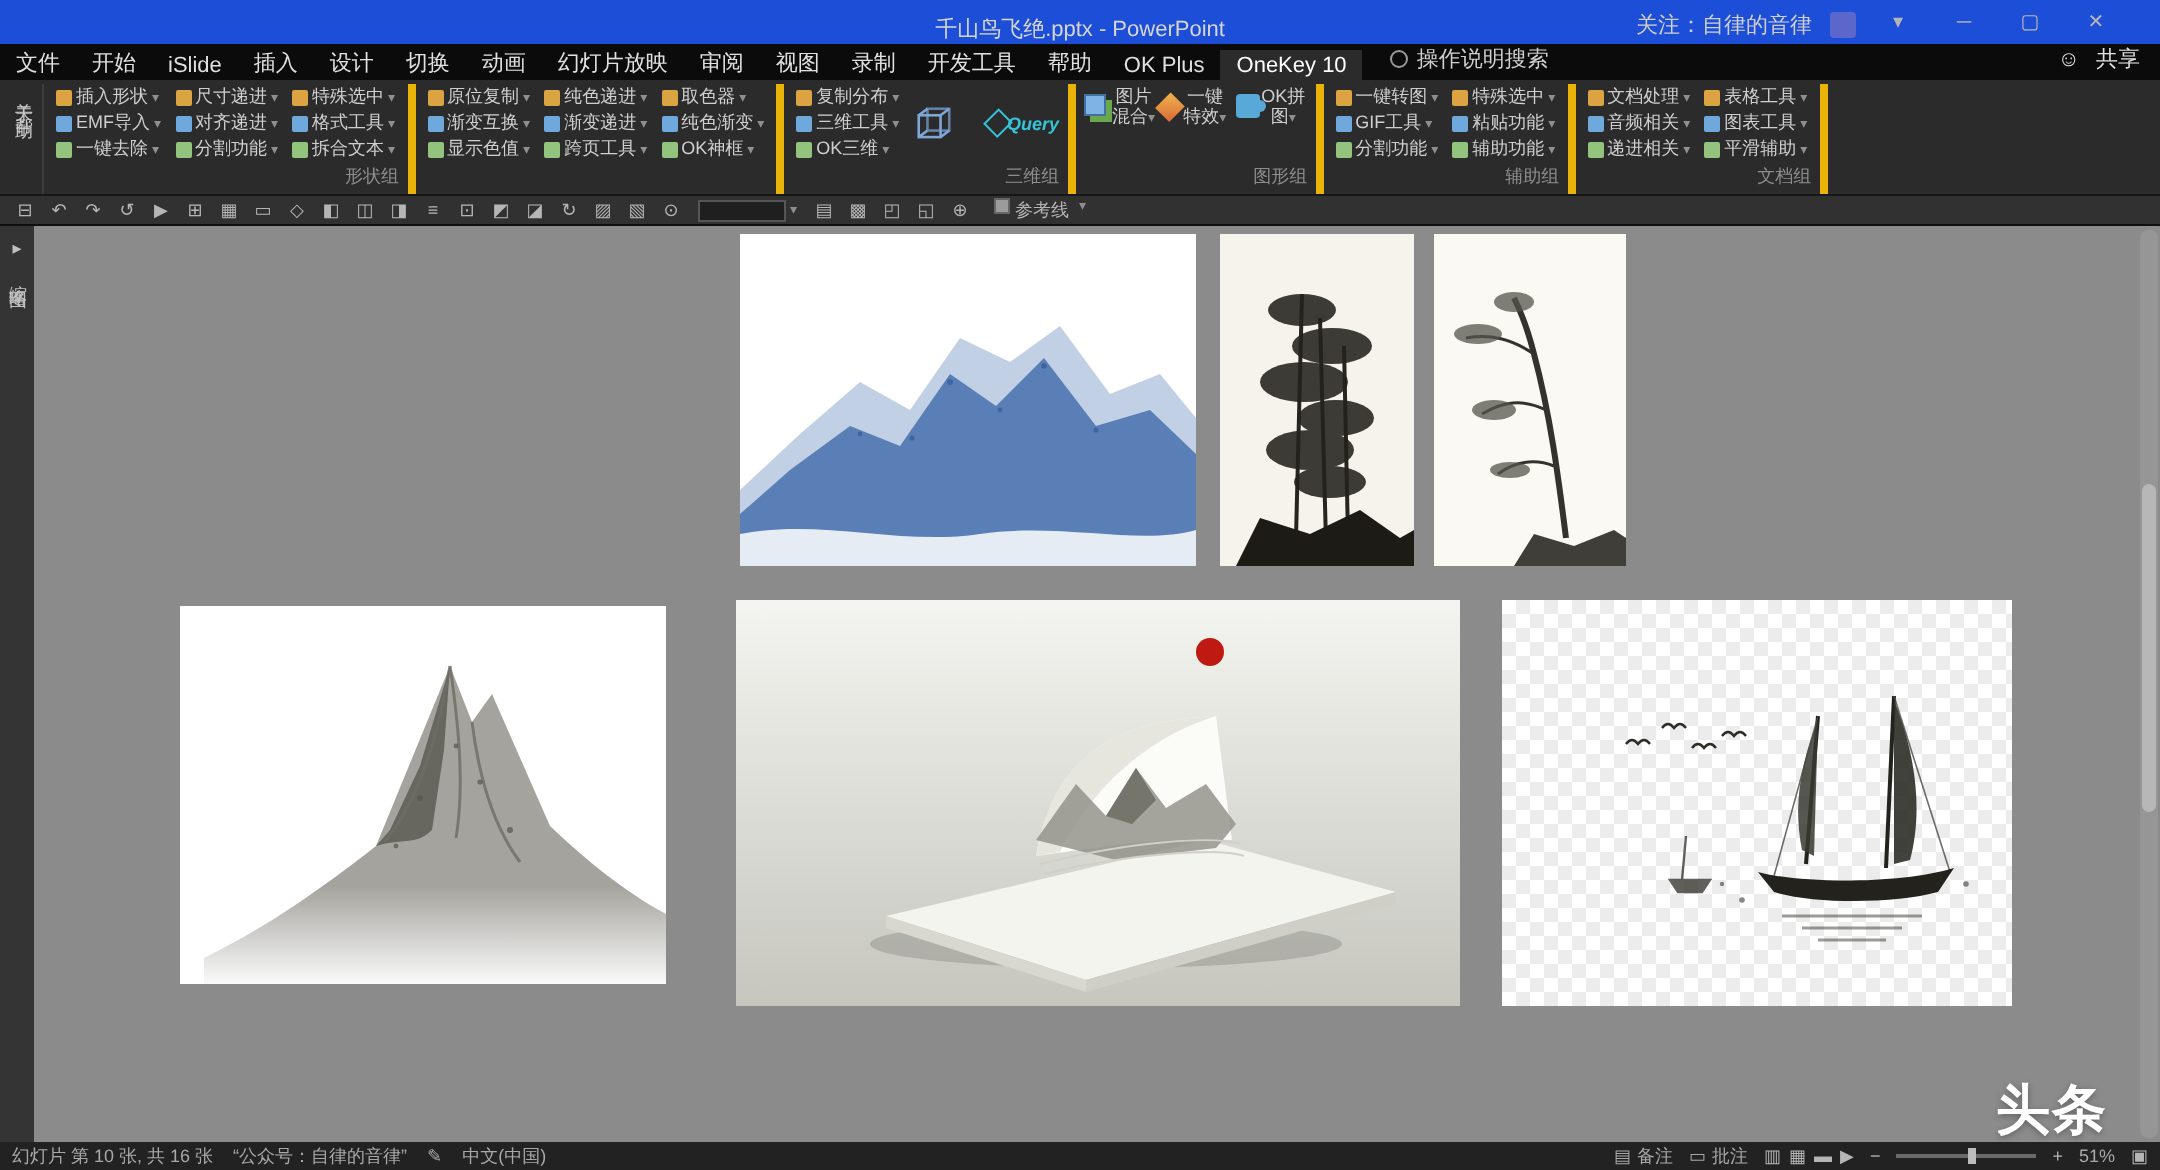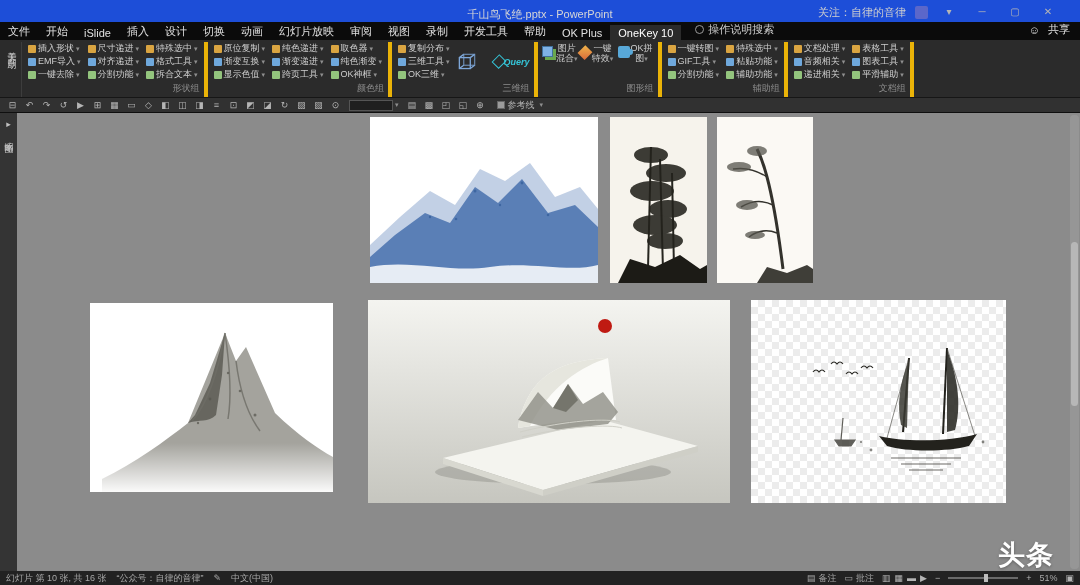--- a/index.html
+++ b/index.html
@@ -47,21 +47,21 @@
   .ic-effect { width:11px; height:11px; background:linear-gradient(135deg,#f0b44a,#d96a3a); transform:rotate(45deg); margin:3px 0 4px 0; }
   .ic-puzzle { width:15px; height:12px; background:#58a8d8; border-radius:2px; margin:2px 0 4px 0; position:relative; }
   .ic-puzzle::after { content:""; position:absolute; right:-3px; top:3px; width:6px; height:6px; border-radius:50%; background:#58a8d8; }
 
   
   .qat { height:15px; background:#313131; display:flex; align-items:center; padding:0 4px; border-bottom:1px solid #0f0f0f; }
   .qbtn { background:none; border:none; color:#b5b5b5; font-size:9px; width:17px; text-align:center; line-height:14px; }
   .qcombo { display:flex; align-items:center; margin:0 5px; }
   .qcombo-input { width:44px; height:11px; background:#1f1f1f; border:1px solid #555; color:#ccc; font-size:8px; padding:0 2px; }
   .qarrow { color:#8f8f8f; font-size:7px; margin-left:2px; }
-  .qguides { display:flex; align-items:center; gap:3px; background:none; border:none; color:#b5b5b5; font-size:9px; margin-left:8px; }
+  .qguides { display:flex; gap:3px; background:none; border:none; color:#b5b5b5; font-size:9px; margin-left:8px; }
   .gbox { width:8px; height:8px; background:#9b9b9b; border:1px solid #666; display:inline-block; }
 
   
   .canvas { position:absolute; top:113px; left:0; right:0; bottom:14px; background:#8b8b8b; overflow:hidden; }
   .thumb-strip { position:absolute; left:0; top:0; bottom:0; width:17px; background:#343434; color:#c0c0c0; display:flex; flex-direction:column; align-items:center; padding-top:6px; gap:5px; font-size:9px; z-index:3; }
   .strip-label { writing-mode:vertical-rl; letter-spacing:2px; }
   .slide-img { position:absolute; }
   .slide-img svg { display:block; width:100%; height:100%; }
   #img-a { left:370px; top:4px;  width:228px; height:166px; background:#ffffff; }
   #img-b { left:610px; top:4px;  width:97px;  height:166px; background:#f6f3ec; }
@@ -250,21 +250,20 @@
           <span>纯色渐变</span>
           <span class="barrow">▾</span>
         </button>
 
         <button class="rbtn">
           <span class="bicon"></span>
           <span>OK神框</span>
           <span class="barrow">▾</span>
         </button>
       </div>
-    <div class="glabel">颜色组</div>
   </div>
 
   <div class="rgroup">
     <div class="g3body">
       <div class="rgrid">
 
           <button class="rbtn">
             <span class="bicon"></span>
             <span>复制分布</span>
             <span class="barrow">▾</span>

